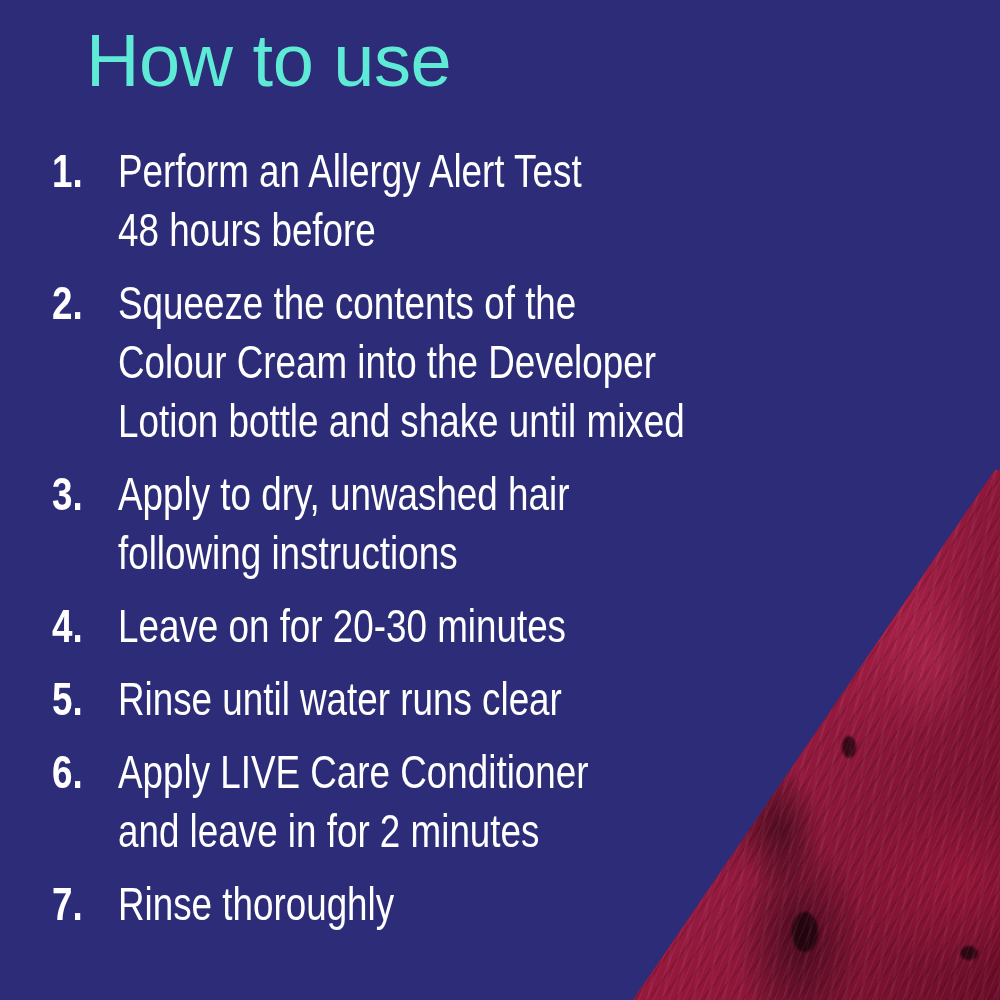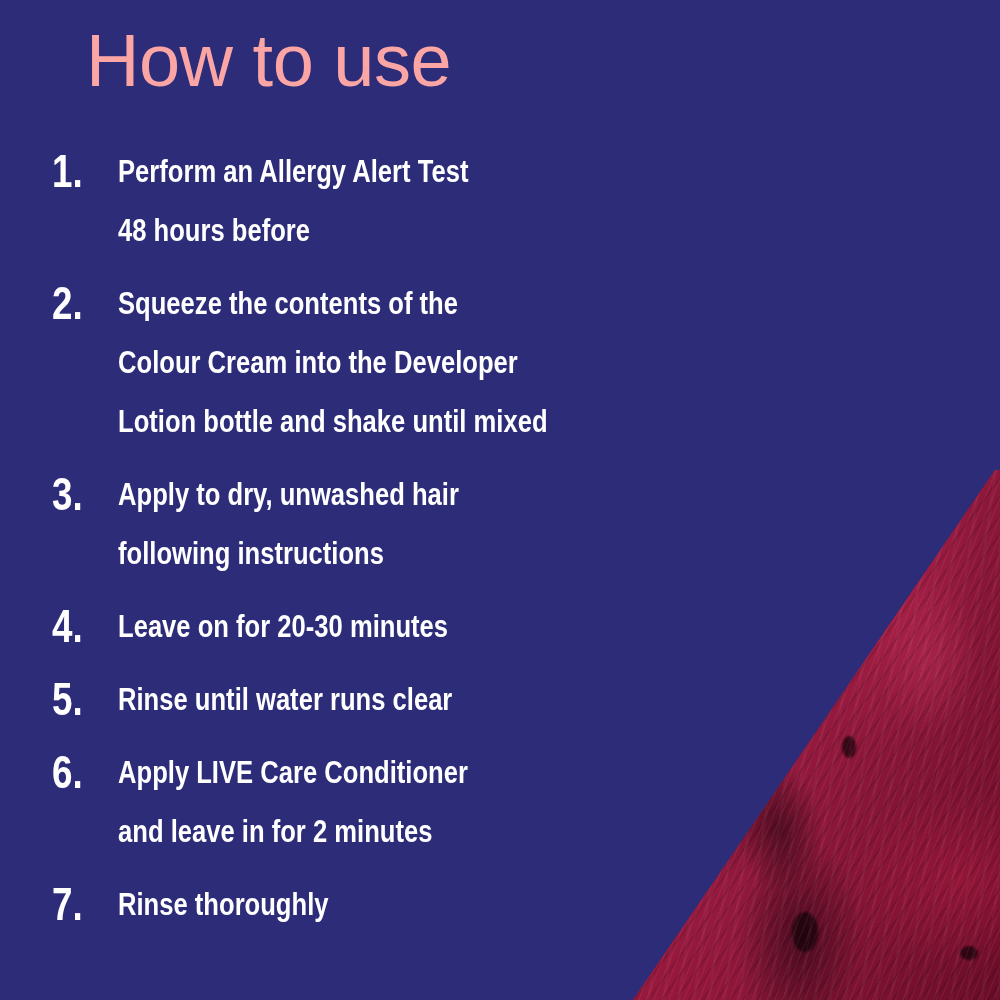--- a/index.html
+++ b/index.html
@@ -59,21 +59,21 @@
     position:absolute;
     background:rgba(20,2,9,.72);
     border-radius:50%;
     filter:blur(1.2px);
   }
 
   
   #title {
     position:absolute;
     left:86px; top:24px;
-    color:#fca5a5;
+    color:#5eead4;
     font-size:74px;
     font-weight:300;
     letter-spacing:-0.5px;
     line-height:1.0;
     white-space:nowrap;
   }
 
   
   #steps {
     position:absolute;
@@ -92,22 +92,22 @@
     font-size:46px;
     font-weight:bold;
     line-height:59px;
     font-stretch:condensed;
     transform:scaleX(.80);
     transform-origin:left center;
   }
   .step-lines {
     flex:1 1 auto;
     color:#FFFFFF;
-    font-size:32px;
-    font-weight:bold;
+    font-size:46px;
+    font-weight:normal;
     line-height:59px;
   }
   .step-line {
     display:block;
     white-space:nowrap;
     transform:scaleX(.80);
     transform-origin:left center;
     color:#FFFFFF;
   }
 </style>

